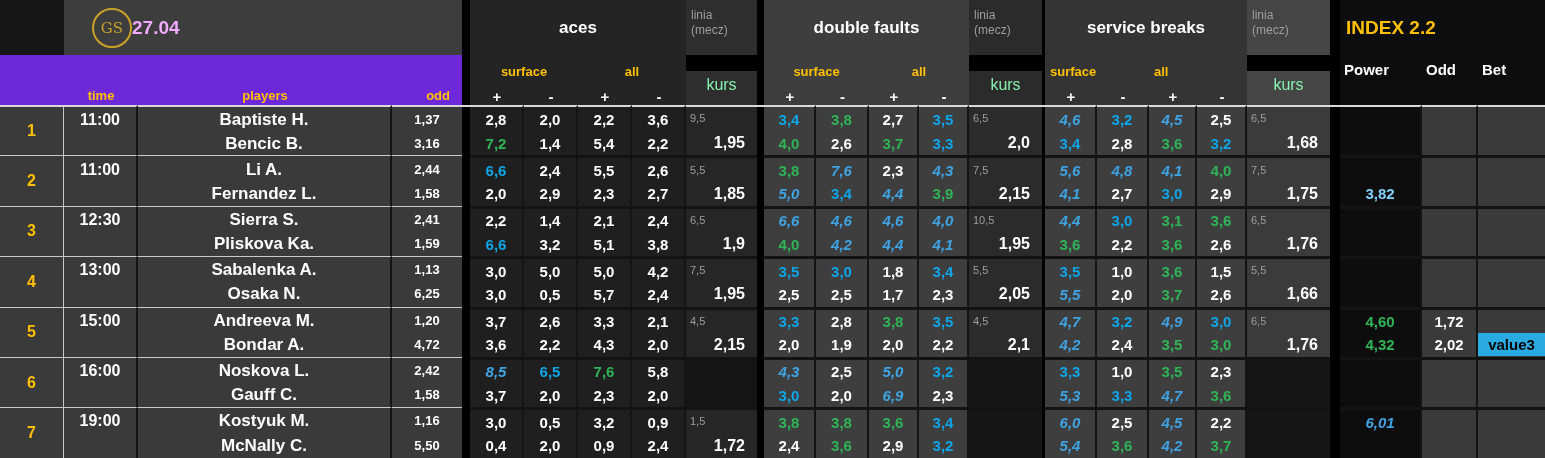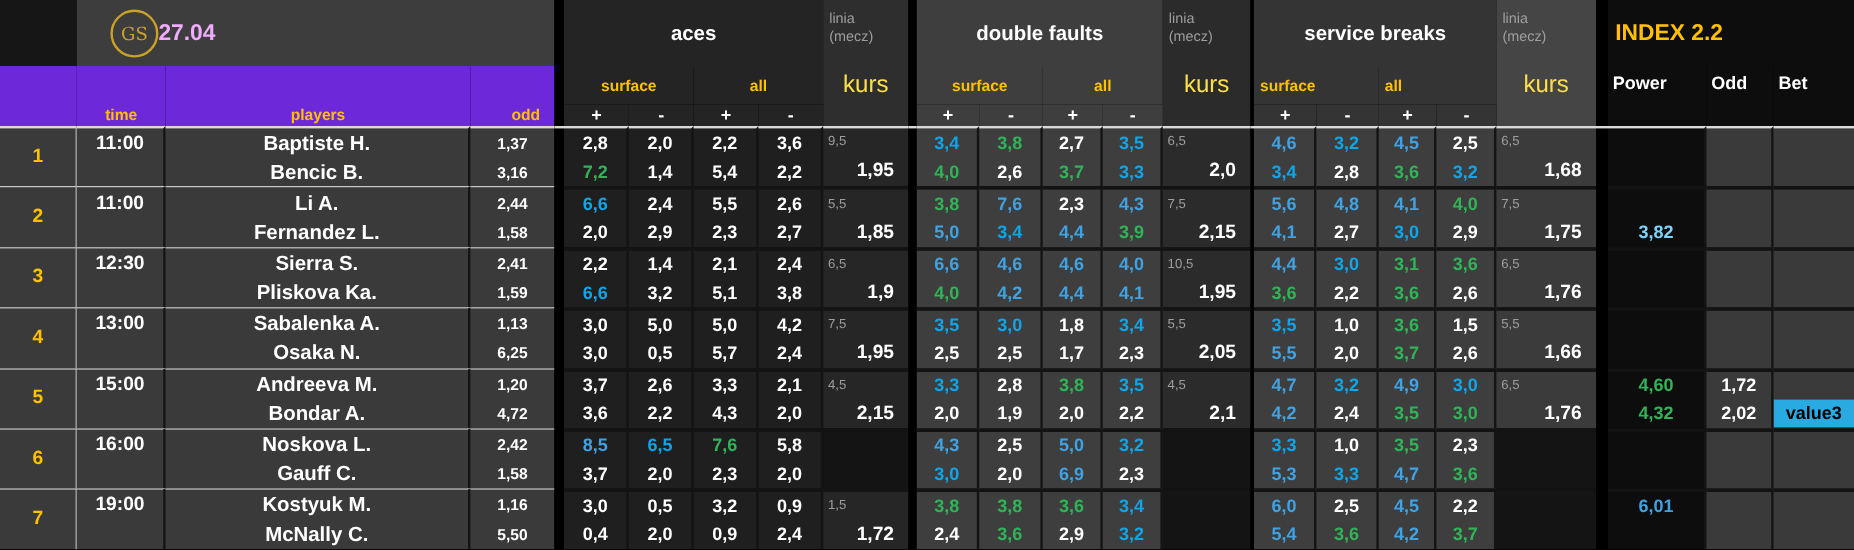--- a/index.html
+++ b/index.html
@@ -22,21 +22,21 @@
   .bg-idx{background:#0d0d0d;}
   .logo-band{display:flex;align-items:center;padding:0 12px 0 28px;}
   .gs-circle{width:36px;height:36px;border:2px solid #c9a227;border-radius:50%;display:flex;align-items:center;justify-content:center;
              color:#c9a227;font-family:"DejaVu Serif",serif;font-size:15px;flex:0 0 auto;}
   .brand{font-family:"DejaVu Serif",serif;font-size:22px;letter-spacing:2px;color:#dcdcdc;margin-left:6px;flex:1 1 auto;}
   .date{color:#f0abfc;font-weight:bold;font-size:19px;padding-right:4px;}
   .sec-title{display:flex;align-items:center;justify-content:center;color:#fff;font-weight:bold;font-size:17px;}
   .linia-cell{color:#9e9e9e;font-size:12px;line-height:15px;padding:8px 0 0 5px;}
   .sub-lbl{display:flex;align-items:center;justify-content:center;color:#ffc000;font-weight:bold;font-size:13px;}
   .sub-lbl.left{justify-content:flex-start;padding-left:5px;}
-  .kurs-lbl{display:flex;align-items:flex-start;justify-content:center;color:#fde047;font-size:20px;padding-top:5px;}
+  .kurs-lbl{display:flex;align-items:flex-start;justify-content:center;color:#86efac;font-size:16px;padding-top:5px;margin-top:16px;}
   .pm{display:flex;align-items:center;justify-content:center;color:#fff;font-weight:bold;font-size:15px;}
   .colhead{display:flex;align-items:flex-end;justify-content:center;color:#ffc000;font-weight:bold;font-size:13px;padding-bottom:2px;}
   .colhead.right{justify-content:flex-end;padding-right:12px;}
   .idx-title{display:flex;align-items:center;color:#ffc000;font-weight:bold;font-size:19px;padding-left:6px;}
   .idx-lbl{display:flex;align-items:flex-start;color:#fff;font-weight:bold;font-size:15px;padding:6px 0 0 4px;}
   
   .mrow{display:grid;grid-template-columns:var(--cols);height:50.4px;}
   .cell{box-sizing:border-box;border-top:3px solid #131313;overflow:hidden;}
   .mrow:first-child .cell{border-top:2px solid #d9d9d9;}
   .cell.gap{background:#000;border-top:none;}
@@ -58,21 +58,21 @@
   .statc{border-right:2px solid #141414;}
   .twol{display:flex;flex-direction:column;justify-content:space-evenly;}
   .ln{height:23px;line-height:23px;text-align:center;white-space:nowrap;}
   .t-time{font-size:16px;font-weight:bold;color:#fff;}
   .t-name{font-size:17px;font-weight:bold;color:#fff;}
   .t-odd{font-size:13px;font-weight:bold;color:#fff;}
   .t-stat{font-size:15px;font-weight:bold;}
   .t-linia{font-size:11px;color:#9e9e9e;text-align:left;padding-left:4px;height:21px;line-height:21px;}
   .t-kurs{font-size:16px;font-weight:bold;color:#fff;text-align:right;padding-right:12px;}
   .t-idx{font-size:15px;font-weight:bold;}
-  .c-w{color:#ffffff;} .c-b{color:#3fa3e3;} .c-g{color:#2fb457;} .c-lg{color:#0ea5e9;} .c-lg2{color:#7dd3fc;}
+  .c-w{color:#ffffff;} .c-b{color:#3fa3e3;font-style:italic;} .c-g{color:#2fb457;} .c-lg{color:#0ea5e9;} .c-lg2{color:#7dd3fc;}
   .bet-active{background:#29abe2;color:#000;font-weight:bold;font-size:15px;}
 </style>
 </head>
 <body>
 
 <div class="page">
 
   <div class="hdr">
     <div class="hc bg-dark" style="grid-column:1;grid-row:1"></div>
     <div class="hc bg-logo logo-band" style="grid-column:2/5;grid-row:1">

